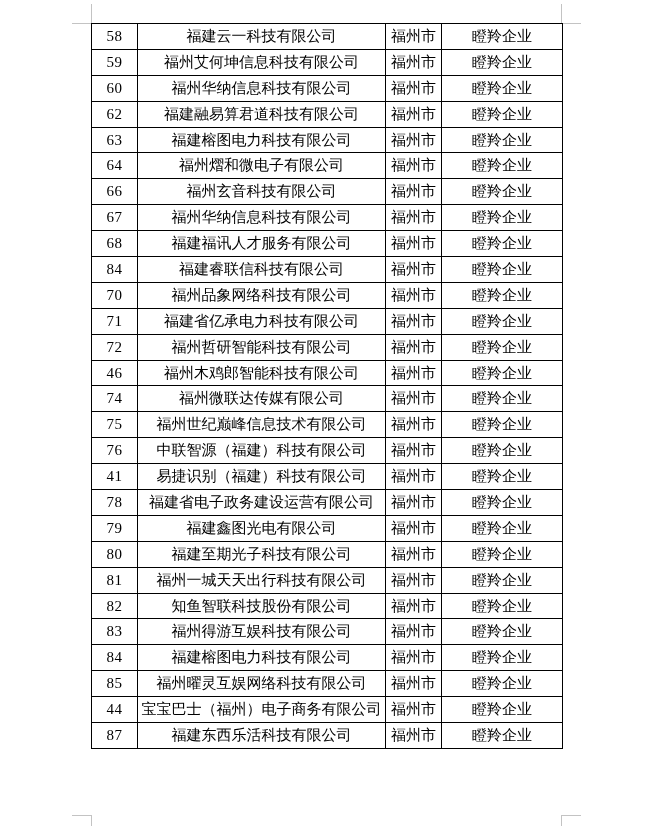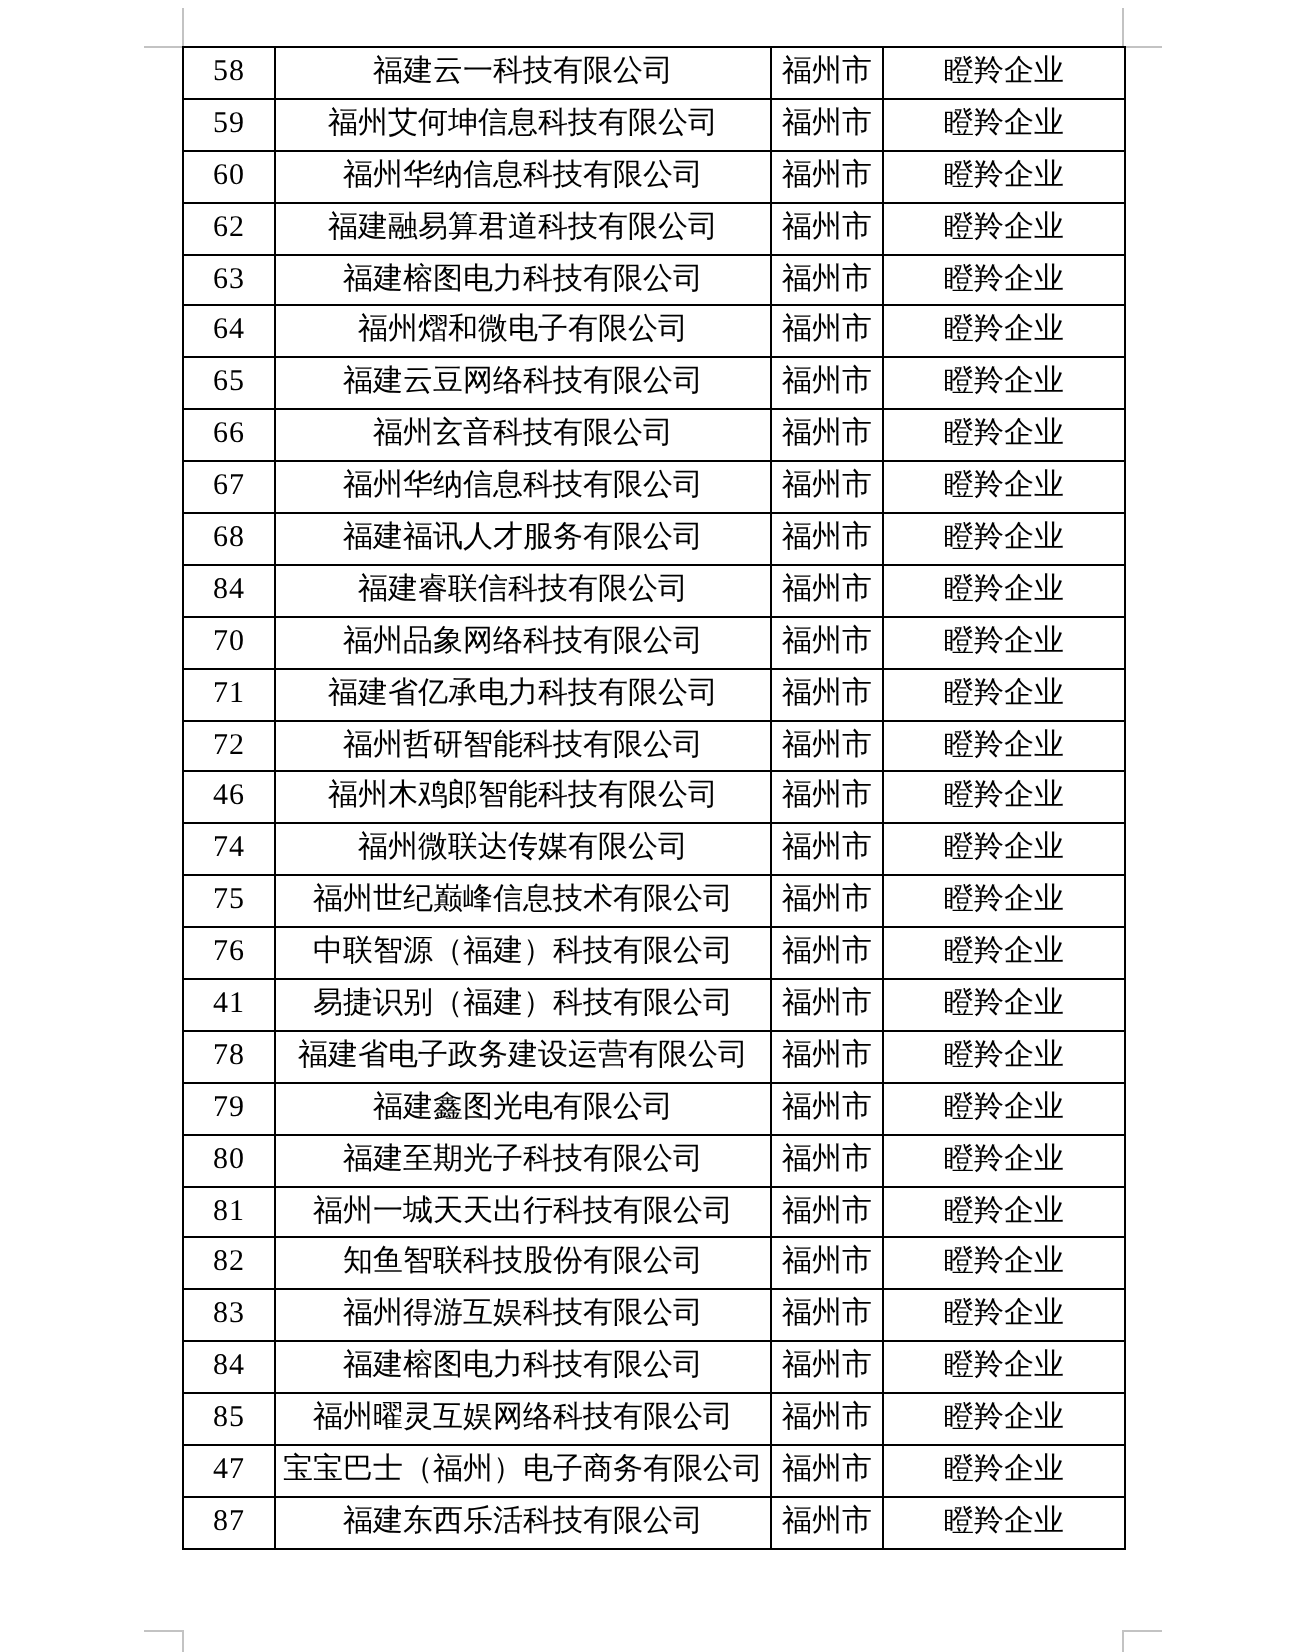--- a/index.html
+++ b/index.html
@@ -110,26 +110,20 @@
           <td class="cell-city">福州市</td>
           <td class="cell-type">瞪羚企业</td>
         </tr>
         <tr>
           <td class="cell-index">64</td>
           <td class="cell-company">福州熠和微电子有限公司</td>
           <td class="cell-city">福州市</td>
           <td class="cell-type">瞪羚企业</td>
         </tr>
         <tr>
-          <td class="cell-index">65</td>
-          <td class="cell-company">福建云豆网络科技有限公司</td>
-          <td class="cell-city">福州市</td>
-          <td class="cell-type">瞪羚企业</td>
-        </tr>
-        <tr>
           <td class="cell-index">66</td>
           <td class="cell-company">福州玄音科技有限公司</td>
           <td class="cell-city">福州市</td>
           <td class="cell-type">瞪羚企业</td>
         </tr>
         <tr>
           <td class="cell-index">67</td>
           <td class="cell-company">福州华纳信息科技有限公司</td>
           <td class="cell-city">福州市</td>
           <td class="cell-type">瞪羚企业</td>
@@ -236,21 +230,21 @@
           <td class="cell-city">福州市</td>
           <td class="cell-type">瞪羚企业</td>
         </tr>
         <tr>
           <td class="cell-index">85</td>
           <td class="cell-company">福州曜灵互娱网络科技有限公司</td>
           <td class="cell-city">福州市</td>
           <td class="cell-type">瞪羚企业</td>
         </tr>
         <tr>
-          <td class="cell-index">47</td>
+          <td class="cell-index">44</td>
           <td class="cell-company">宝宝巴士（福州）电子商务有限公司</td>
           <td class="cell-city">福州市</td>
           <td class="cell-type">瞪羚企业</td>
         </tr>
         <tr>
           <td class="cell-index">87</td>
           <td class="cell-company">福建东西乐活科技有限公司</td>
           <td class="cell-city">福州市</td>
           <td class="cell-type">瞪羚企业</td>
         </tr>

